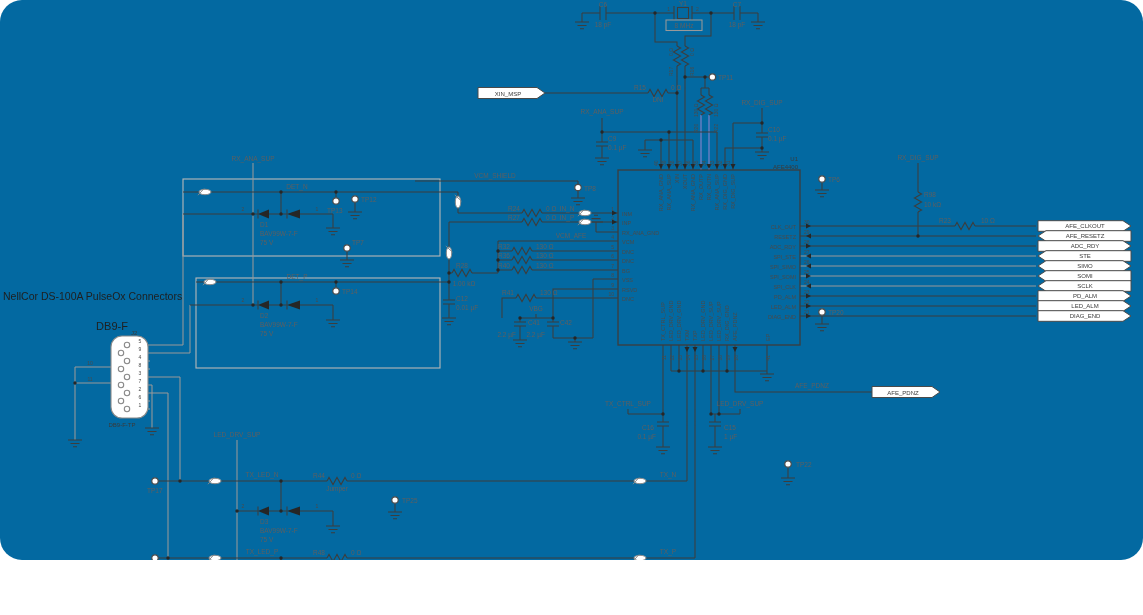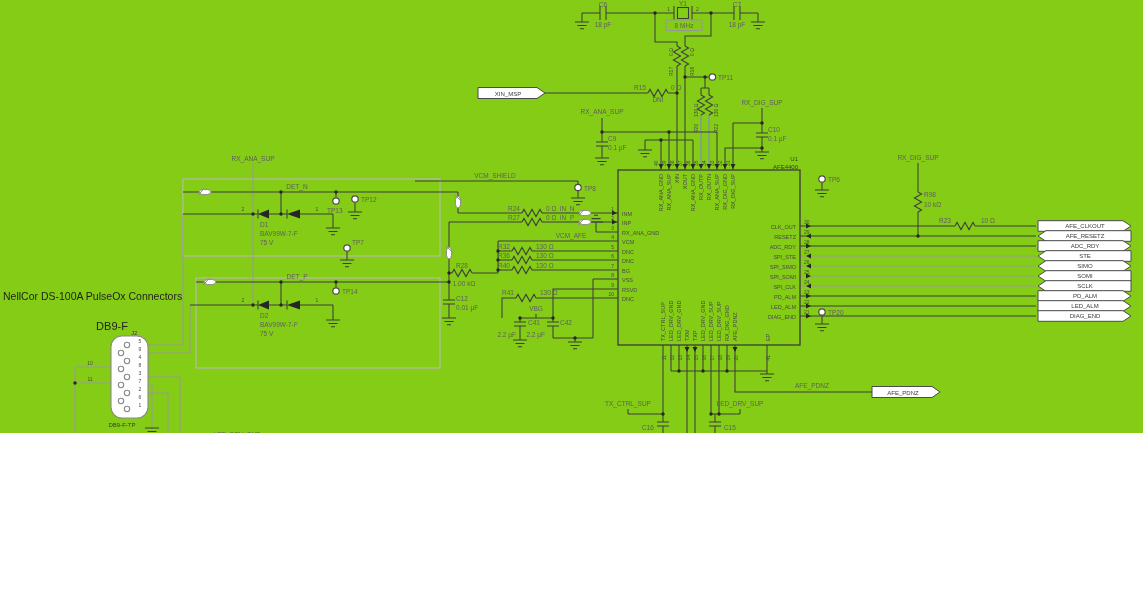--- a/index.html
+++ b/index.html
@@ -1,16 +1,16 @@
 <!DOCTYPE html>
 <html><head>
 <meta charset="utf-8">
 <style>
   html,body{margin:0;padding:0;background:#fff;}
-  #wrap{width:1143px;height:433px;position:relative;background:#84cc16;overflow:hidden;}
+  #wrap{width:1143px;height:560px;position:relative;background:#0369a1;overflow:hidden;border-radius:22px;}
   svg{font-family:"Liberation Sans", sans-serif;}
   .w{stroke:#3d3d3d;fill:none;stroke-width:1.05;}
   .w2{stroke:#3d3d3d;fill:none;stroke-width:1.3;}
   .wg{stroke:#999;fill:none;stroke-width:1.05;}
   .wb{stroke:#8585cc;fill:none;stroke-width:1.1;}
   .sh{stroke:#b8b8b8;fill:none;stroke-width:1.1;}
   .flag{fill:#fff;stroke:#4a4a4a;stroke-width:1;}
   .dot{fill:#262626;stroke:none;}
   .fillb{fill:#262626;stroke:none;}
   .tpc{fill:#fff;stroke:#4a4a4a;stroke-width:1.2;}

